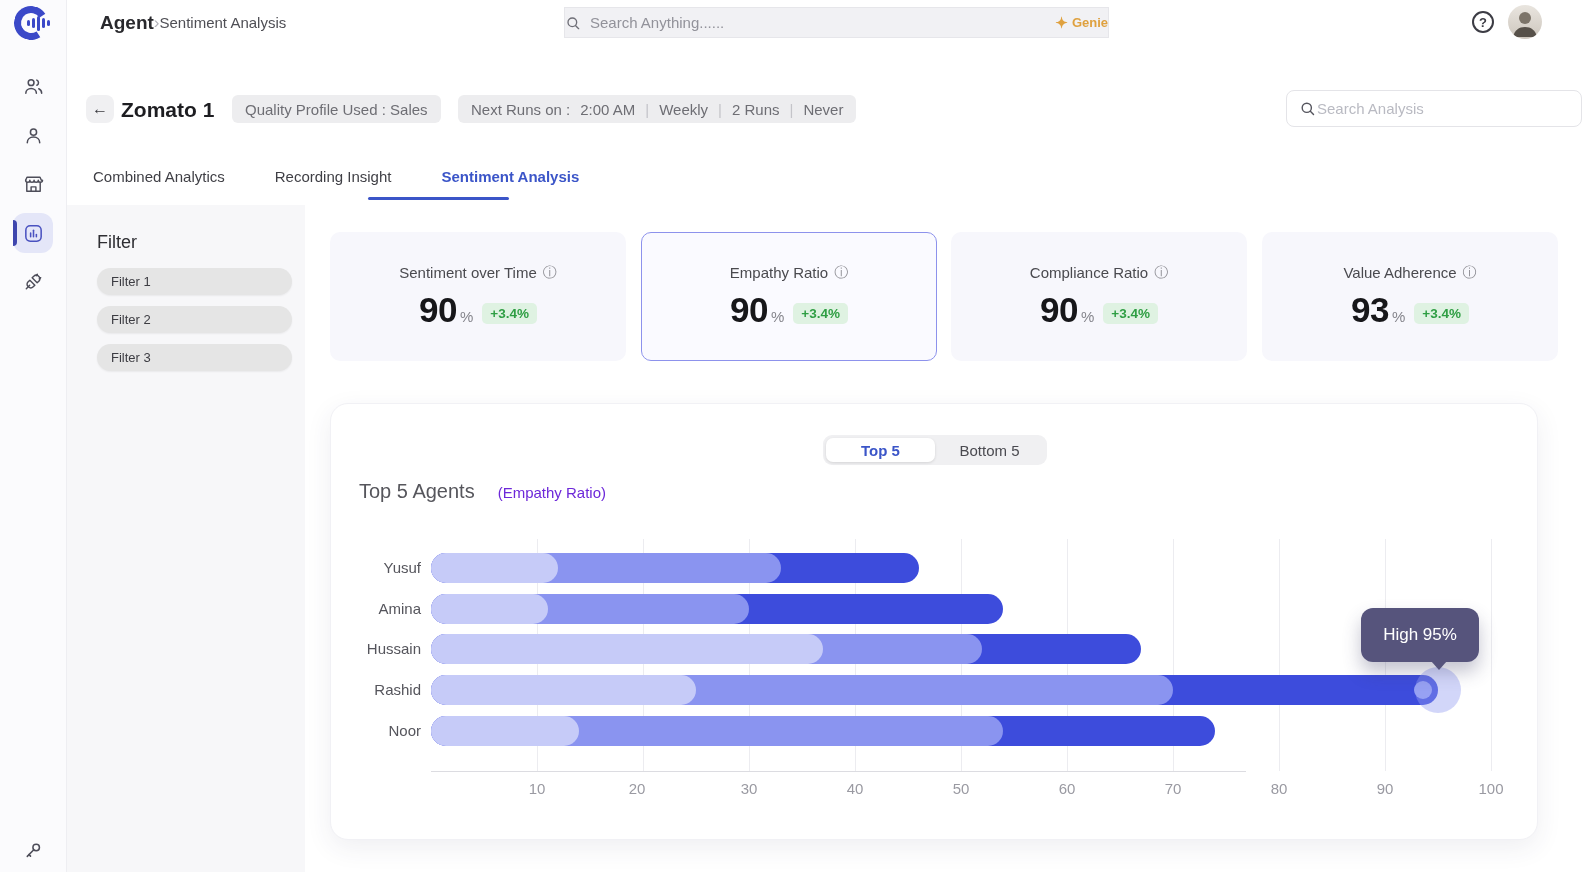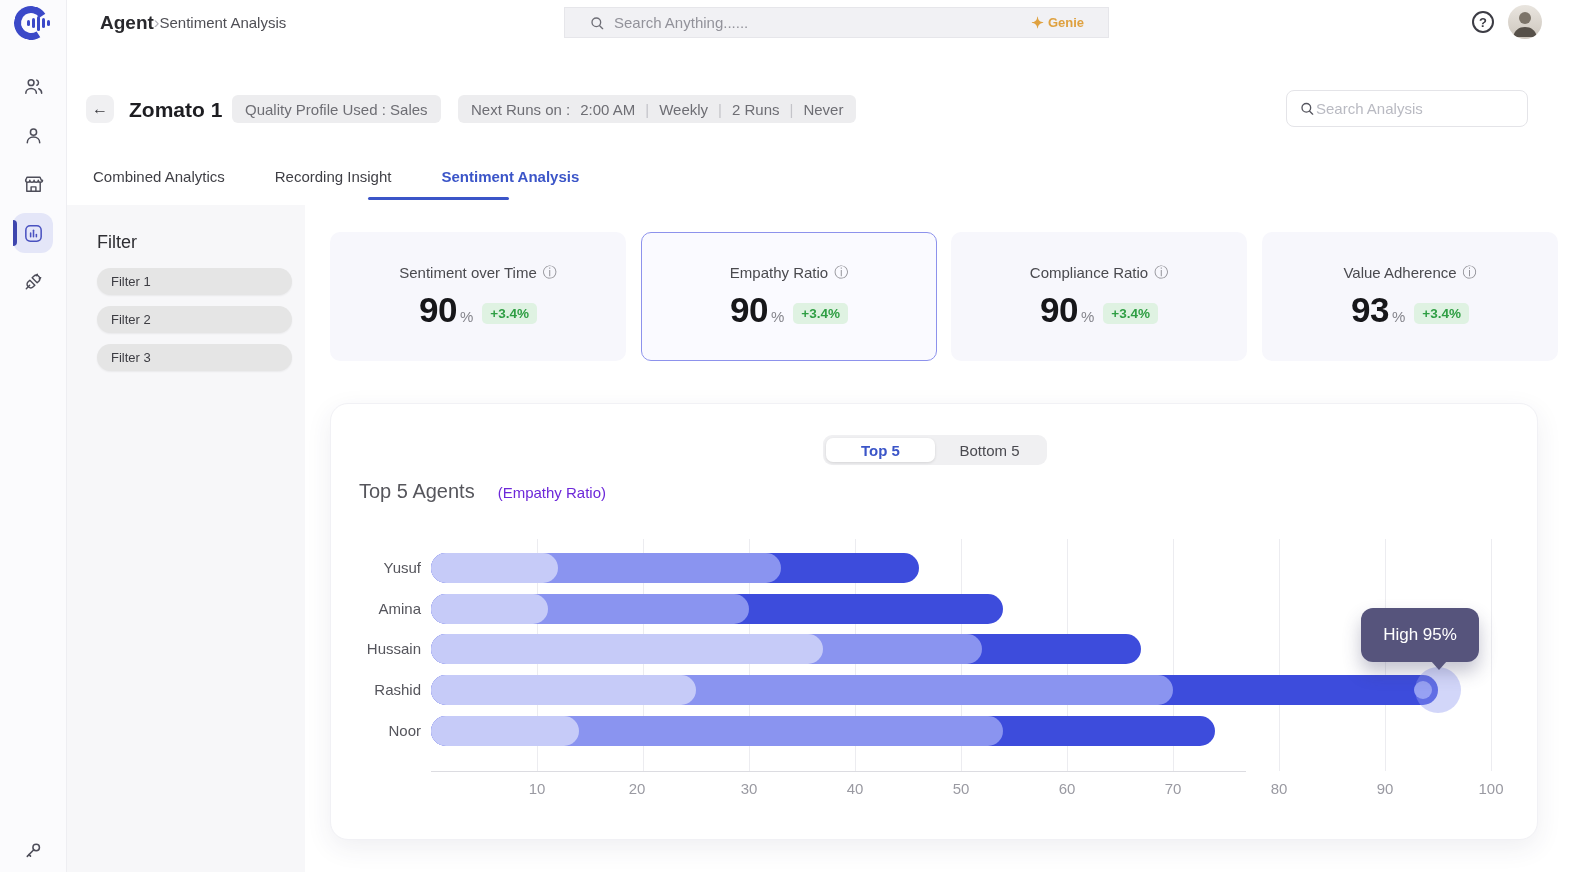--- a/index.html
+++ b/index.html
@@ -27,45 +27,45 @@
     background:#3e46ae; }
 
   
   .topbar { position:absolute; left:67px; top:0; width:1521px; height:45px; background:#fff; }
   .crumbs { position:absolute; left:33px; top:0; height:45px; display:flex; align-items:center; }
   .crumb-app { font-size:19px; font-weight:700; color:#29292d; }
   .crumb-sep { font-size:17px; color:#b3b3ba; }
   .crumb-page { font-size:15px; color:#4f4f55; }
   .gsearch { position:absolute; left:497px; top:7px; width:545px; height:31px;
     background:#f1f1f4; border:1px solid #e6e6ea; border-radius:0;
-    display:flex; align-items:center; padding:0 24px; gap:9px; }
+    display:flex; align-items:center; padding:0 0; gap:9px; }
   .gsearch svg { width:16px; height:16px; color:#6e6e76; flex:0 0 auto; }
   .gsearch input { flex:1; border:none; outline:none; background:transparent;
     font-family:inherit; font-size:15px; color:#3a3a40; }
   .gsearch input::placeholder { color:#92929a; }
   .genie { display:flex; align-items:center; gap:4px; color:#dfa13f; font-size:13px; font-weight:700; }
   .genie .spark { font-size:15px; line-height:1; }
   .help { position:absolute; left:1405px; top:11px; width:22px; height:22px; border-radius:50%;
     border:2px solid #3c3c44; color:#3c3c44; font-size:13px; font-weight:700;
     display:flex; align-items:center; justify-content:center; cursor:pointer; }
   .avatar { position:absolute; left:1441px; top:5px; width:34px; height:34px; border-radius:50%;
     overflow:hidden; background:linear-gradient(180deg,#e9e5df,#cdc6bd); cursor:pointer; }
   .avatar svg { width:34px; height:34px; }
 
   
   .back-btn { position:absolute; left:86px; top:95px; width:28px; height:28px; border-radius:8px;
     background:#f0f0f2; color:#38383e; font-size:16px; display:flex; align-items:center;
     justify-content:center; cursor:pointer; }
-  .page-title { position:absolute; left:121px; top:98px; font-size:21px; font-weight:700; color:#1d1d21;margin-left:8px; }
+  .page-title { position:absolute; left:121px; top:98px; font-size:21px; font-weight:700; color:#1d1d21; }
   .pill { position:absolute; top:95px; height:28px; background:#ededef; border-radius:6px;
     color:#6e6e74; font-size:15px; display:flex; align-items:center; padding:0 13px; gap:10px; }
   .pill .psep { color:#c4c4c9; }
   .pill1 { left:232px; }
   .pill2 { left:458px; }
-  .asearch { position:absolute; left:1286px; top:90px; width:242px; height:37px; background:#fff;
+  .asearch { position:absolute; left:1286px; top:90px; width:296px; height:37px; background:#fff;
     border:1px solid #e4e4e8; border-radius:8px; display:flex; align-items:center; padding:0 12px; gap:1px; }
   .asearch svg { width:17px; height:17px; color:#55555e; }
   .asearch input { flex:1; border:none; outline:none; background:transparent;
     font-family:inherit; font-size:15px; }
   .asearch input::placeholder { color:#b9bac2; }
 
   
   .tabs { position:absolute; left:93px; top:168px; display:flex; gap:50px; }
   .tab { font-size:15px; color:#3f3f45; cursor:pointer; padding-bottom:12px; }
   .tab.active { color:#3b55c8; font-weight:700; }

